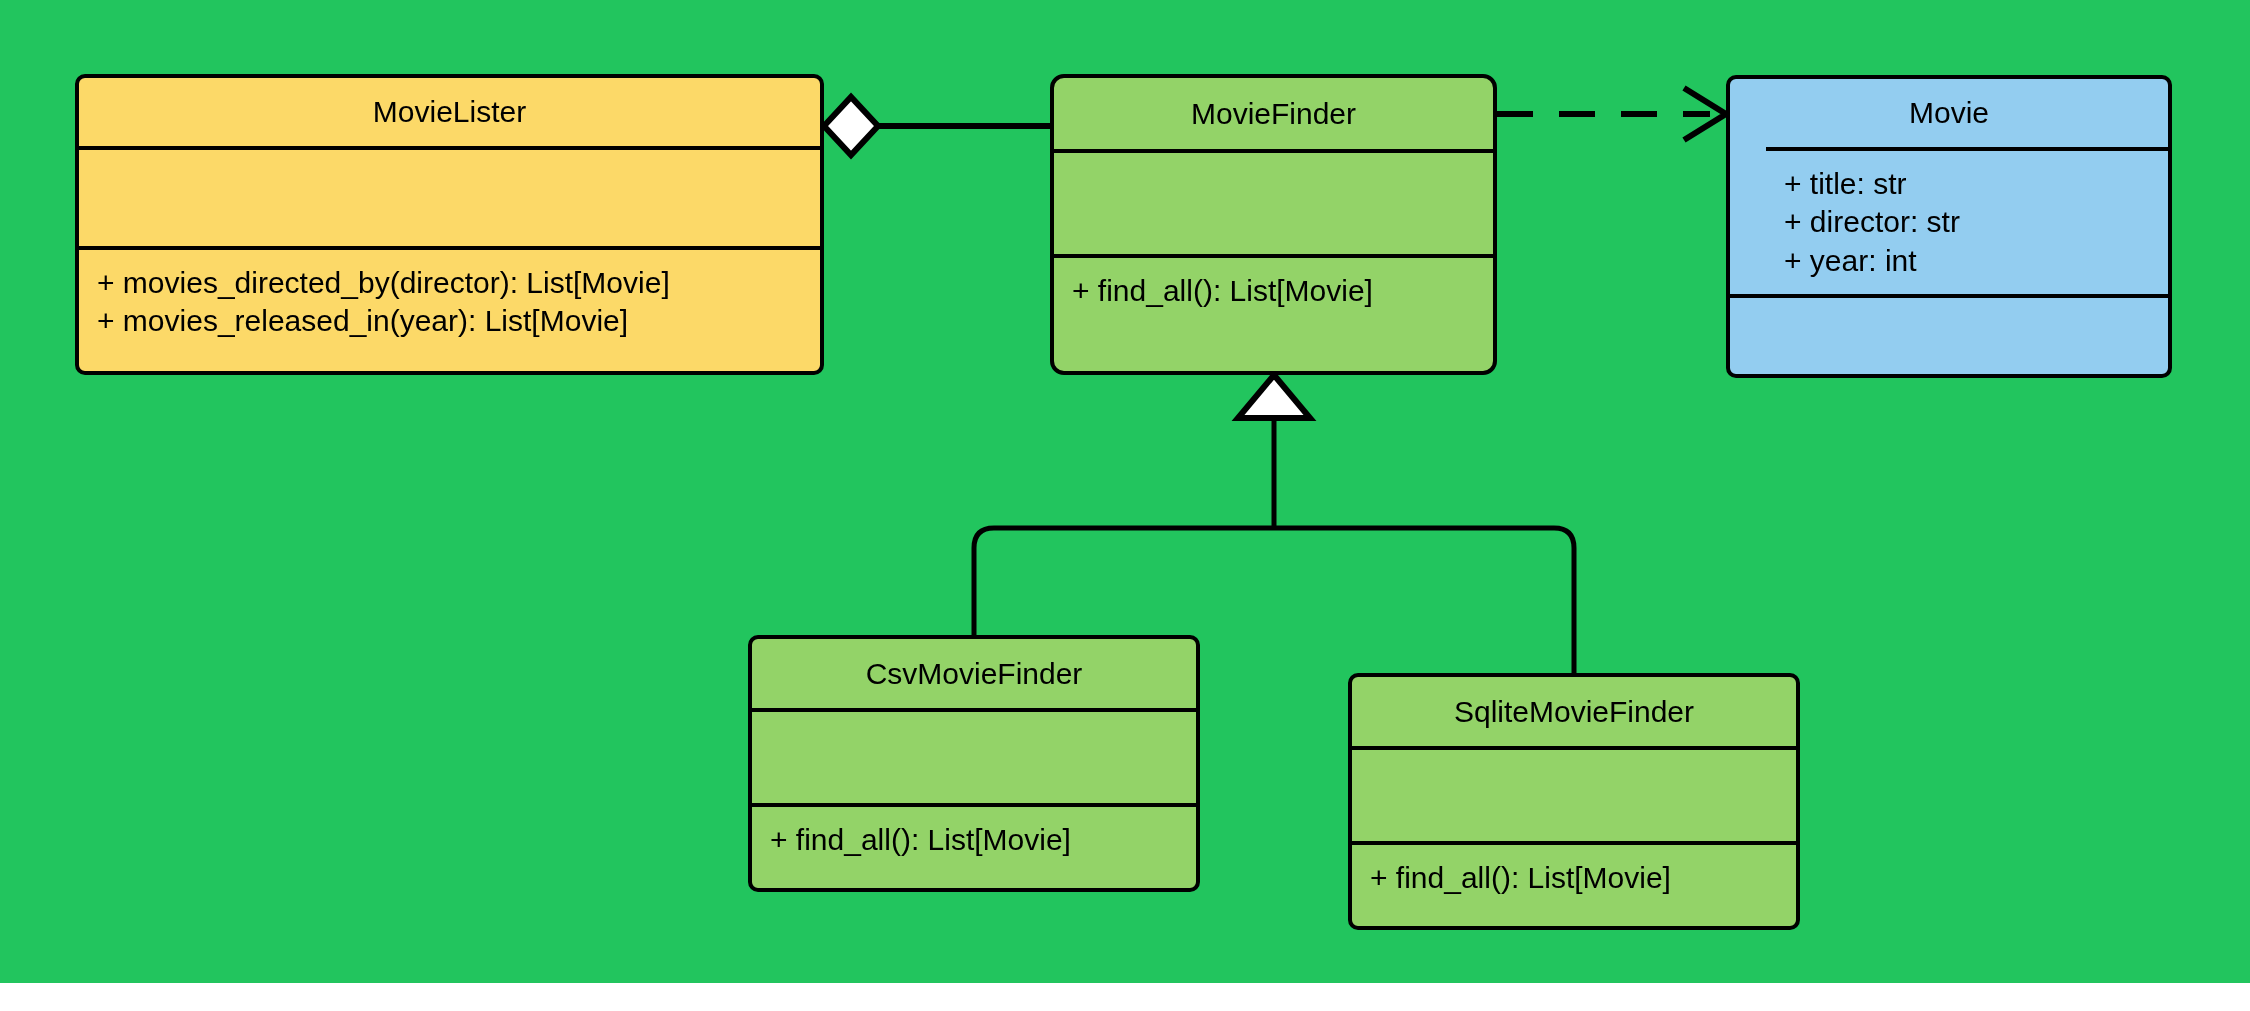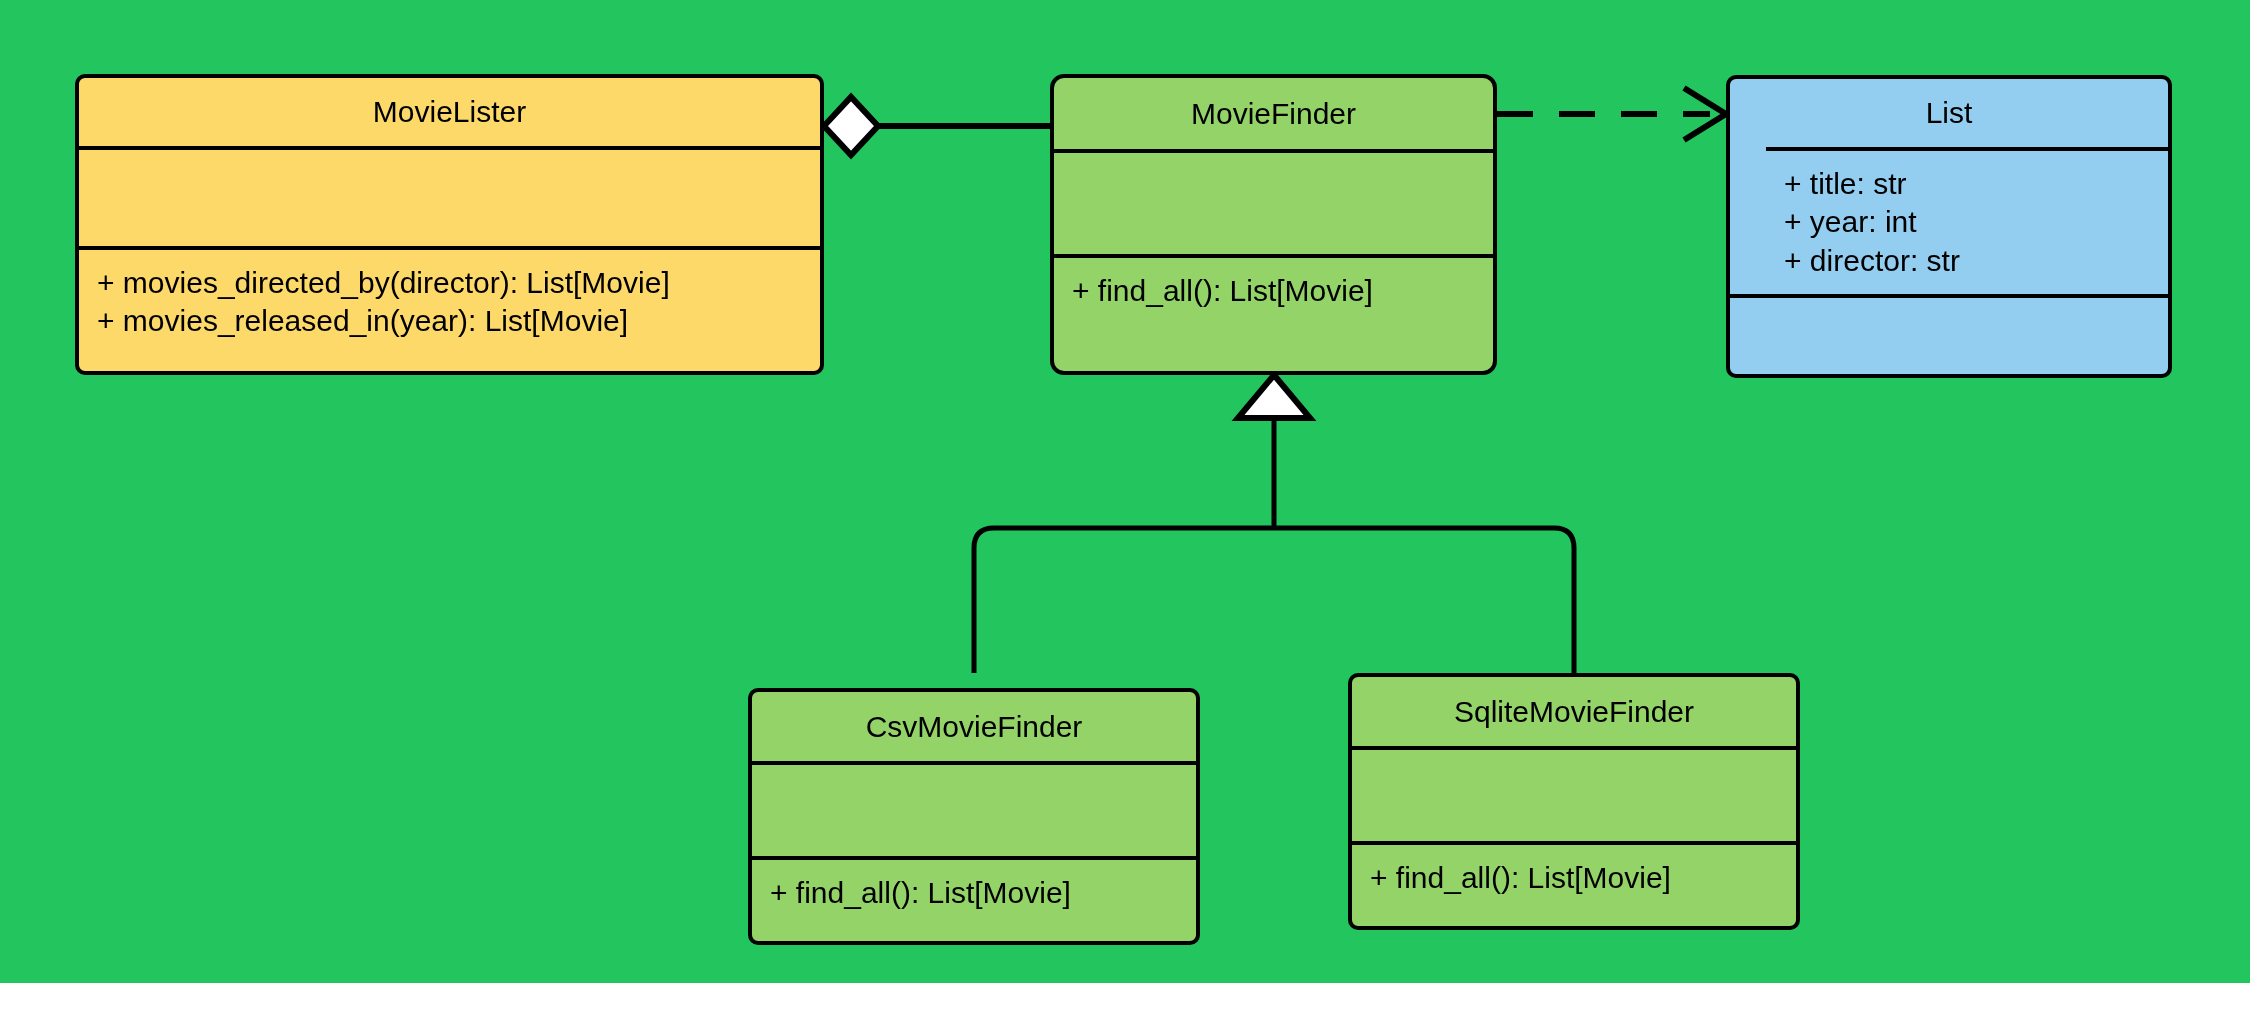--- a/index.html
+++ b/index.html
@@ -56,21 +56,21 @@
   .member {
     font-size: 30px;
     color: #000000;
     line-height: 1.28;
     white-space: nowrap;
   }
   
   #class-movielister      { left: 75px;   top: 74px;  width: 749px; height: 301px; background: #FCD968; }
   #class-moviefinder      { left: 1050px; top: 74px;  width: 447px; height: 301px; background: #93D368; border-radius: 14px; }
   #class-movie            { left: 1726px; top: 75px;  width: 446px; height: 303px; background: #93CDF0; }
-  #class-csvmoviefinder   { left: 748px;  top: 688px; width: 452px; height: 257px; background: #93D368; }
+  #class-csvmoviefinder   { left: 748px;  top: 635px; width: 452px; height: 257px; background: #93D368; }
   #class-sqlitemoviefinder{ left: 1348px; top: 673px; width: 452px; height: 257px; background: #93D368; }
 
   #class-movielister .c-name { height: 68px; }
   #class-movielister .c-attr { height: 100px; }
   #class-movielister .c-meth { flex: 1 1 auto; }
 
   #class-moviefinder .c-name { height: 71px; }
   #class-moviefinder .c-attr { height: 105px; }
   #class-moviefinder .c-meth { flex: 1 1 auto; }
 
@@ -125,25 +125,25 @@
 
   <div class="uml-class" id="class-moviefinder">
     <div class="compartment c-name class-name">MovieFinder</div>
     <div class="compartment c-attr divided member-list"></div>
     <div class="compartment c-meth divided member-list">
       <div class="member">+ find_all(): List[Movie]</div>
     </div>
   </div>
 
   <div class="uml-class" id="class-movie">
-    <div class="compartment c-name class-name">List</div>
+    <div class="compartment c-name class-name">Movie</div>
     <div class="compartment c-attr divided member-list">
       <div class="member">+ title: str</div>
+      <div class="member">+ director: str</div>
       <div class="member">+ year: int</div>
-      <div class="member">+ director: str</div>
     </div>
     <div class="compartment c-meth divided member-list"></div>
   </div>
 
   <div class="uml-class" id="class-csvmoviefinder">
     <div class="compartment c-name class-name">CsvMovieFinder</div>
     <div class="compartment c-attr divided member-list"></div>
     <div class="compartment c-meth divided member-list">
       <div class="member">+ find_all(): List[Movie]</div>
     </div>

